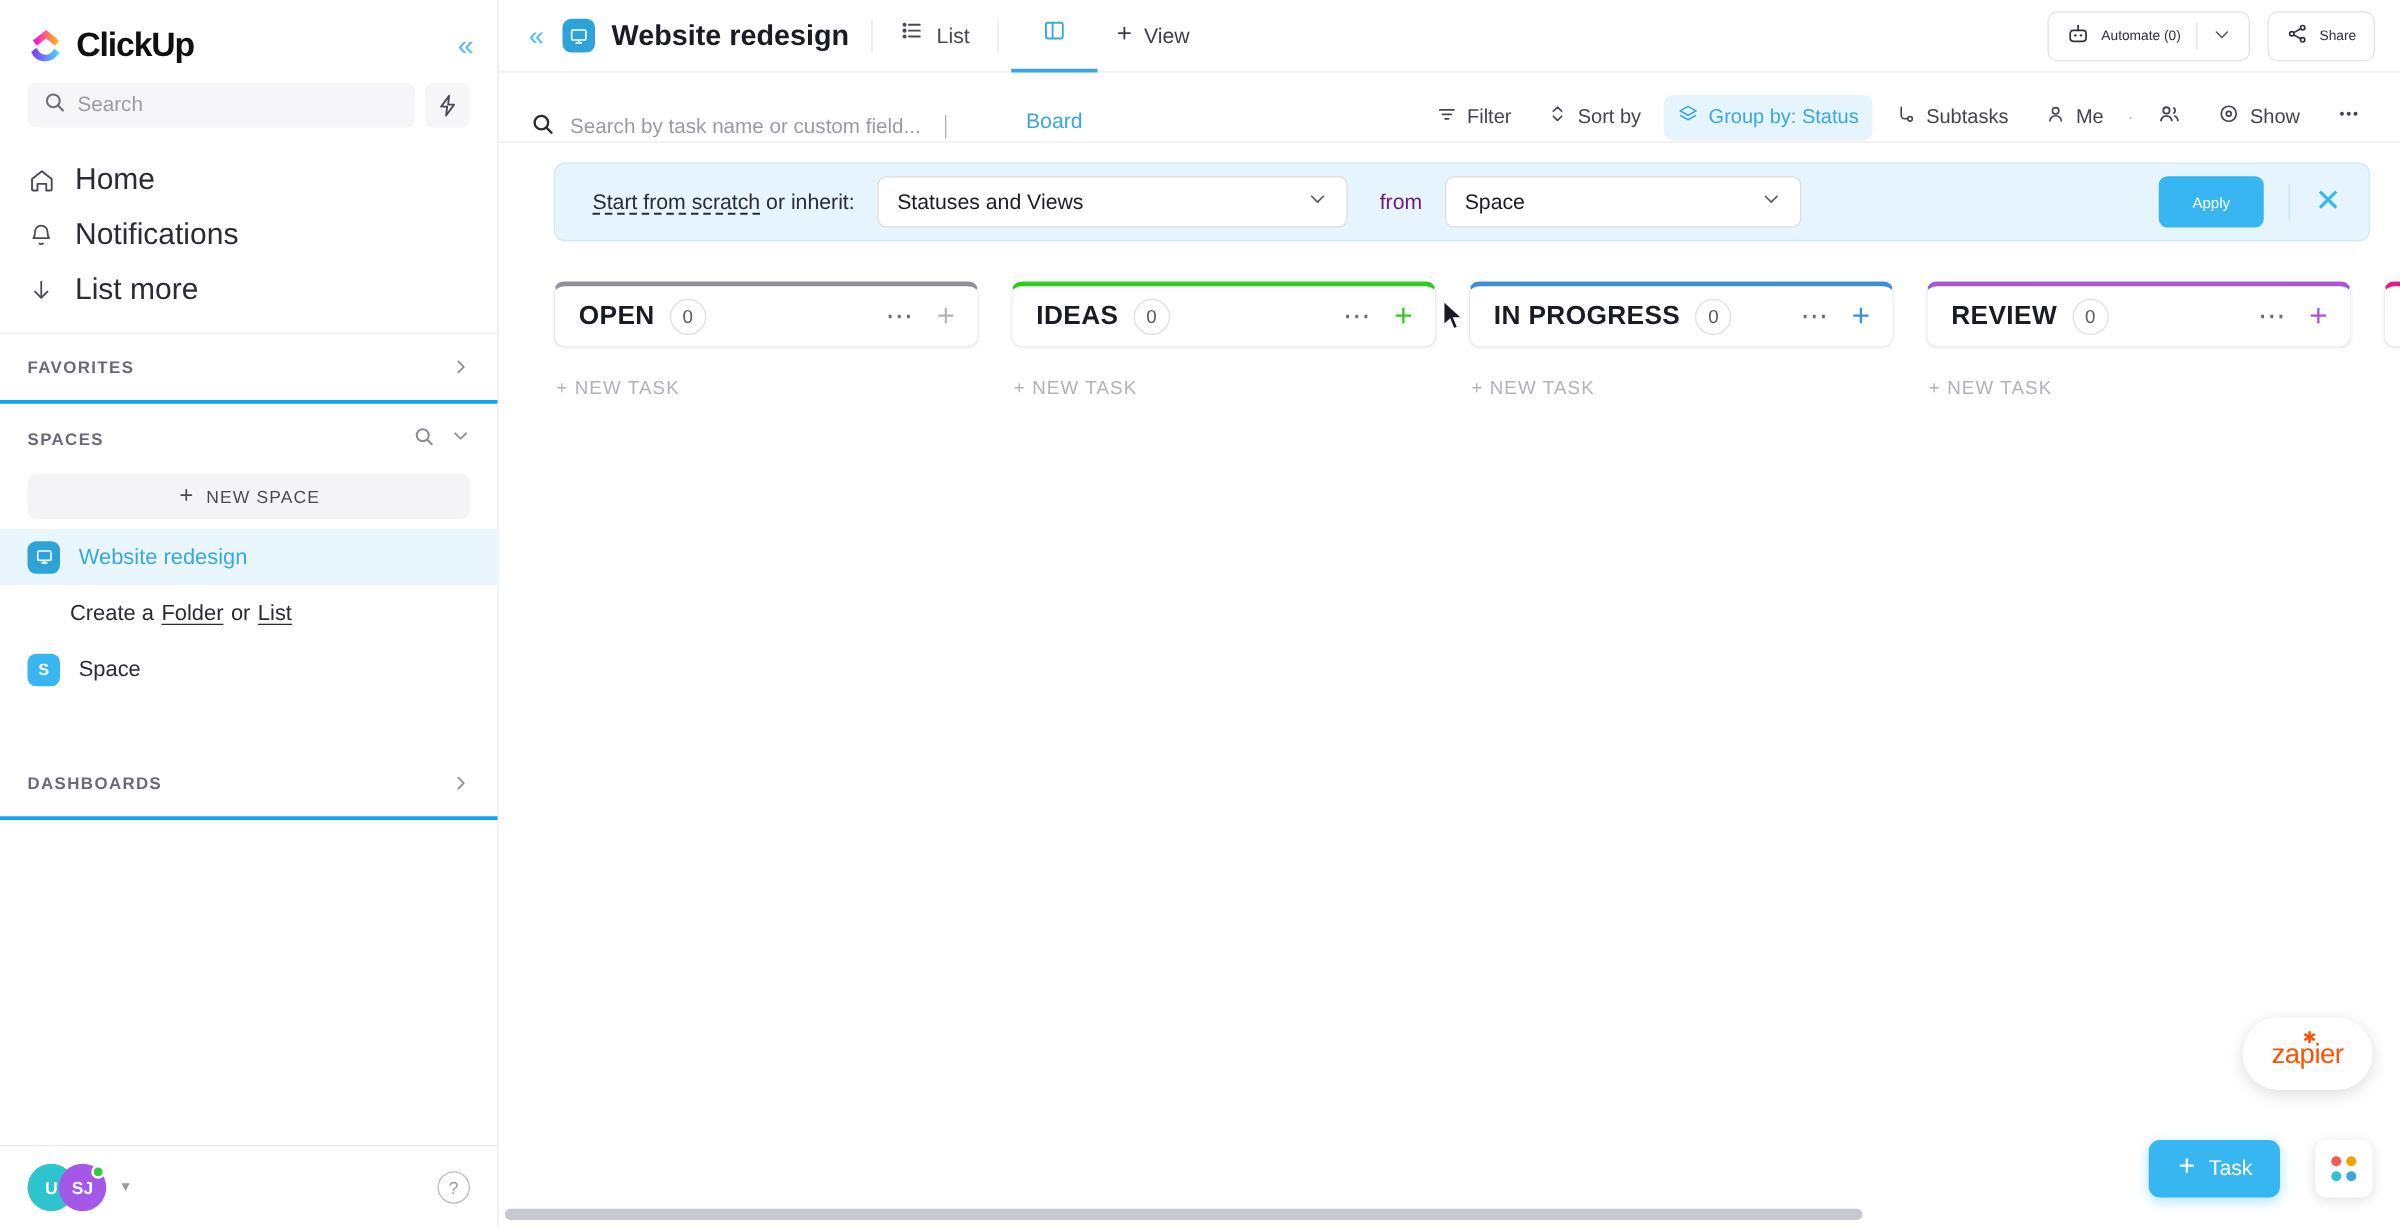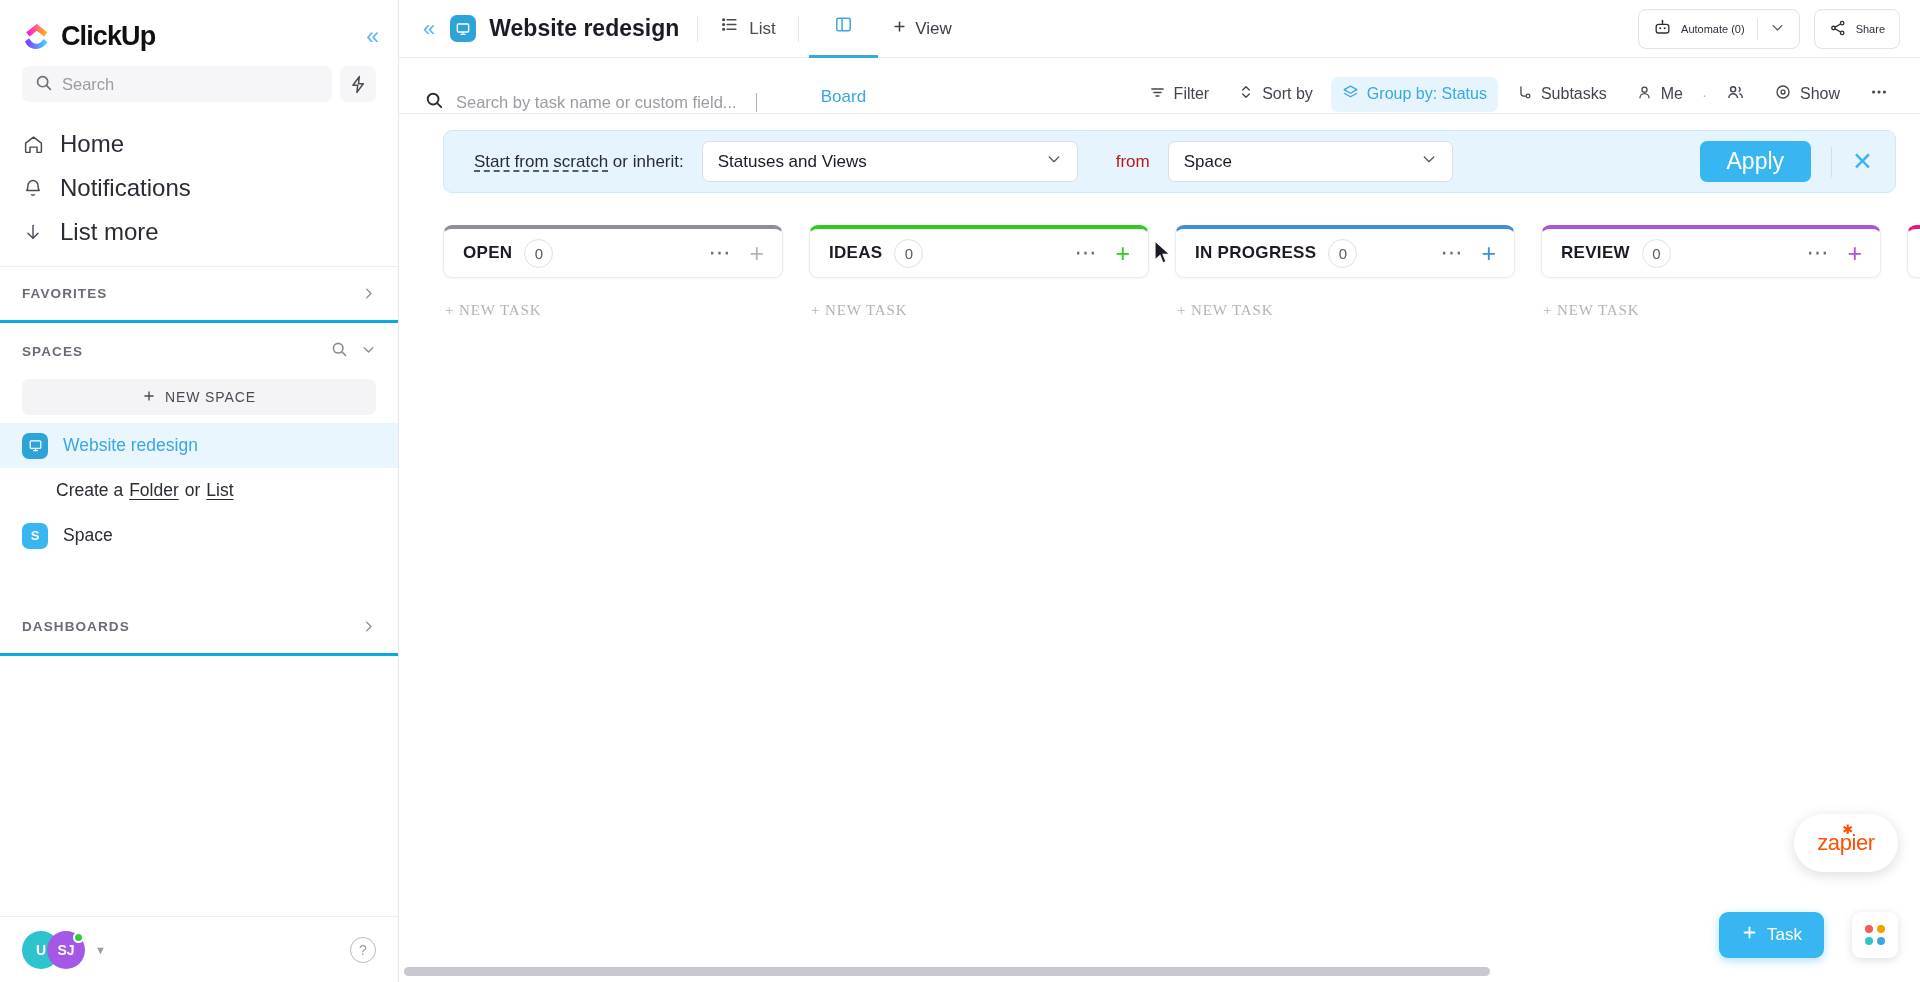--- a/index.html
+++ b/index.html
@@ -124,47 +124,47 @@
     background: #e6f4fd; border: 1px solid #cfe9f8; border-radius: 9px; height: 63px;
     display: flex; align-items: center; padding: 0 22px 0 30px; gap: 0;
   }
   .bn-text { font-size: 17px; color: #2b2b36; }
   .bn-text .dashed { text-decoration: underline; text-decoration-style: dashed; text-underline-offset: 4px; cursor: pointer; }
   .bn-select {
     background: #fff; border: 1px solid #dcdce2; border-radius: 7px; height: 41px; min-width: 376px;
     display: flex; align-items: center; justify-content: space-between; padding: 0 15px;
     font-size: 17px; color: #1b1b26; margin-left: 18px; cursor: pointer;
   }
-  .bn-from { font-size: 17px; color: #b91c1c; margin-left: 38px; }
+  .bn-from { font-size: 17px; color: #701a75; margin-left: 26px; }
   .bn-select2 { min-width: 285px; }
   .bn-spacer { flex: 1; }
   .apply-btn {
-    background: #38b6f1; color: #fff; font-size: 23px; font-weight: 500; border-radius: 7px;
+    background: #38b6f1; color: #fff; font-size: 12px; font-weight: 500; border-radius: 7px;
     height: 41px; padding: 0 27px; display: flex; align-items: center; cursor: pointer; border: none;
   }
   .bn-split { width: 1px; height: 30px; background: #c5e3f5; margin: 0 20px; }
   .bn-close { color: #38b6f1; font-size: 25px; cursor: pointer; line-height: 1; font-weight: 300; }
 
   
   .board { flex: 1; display: flex; gap: 26px; padding: 32px 0 0 44px; overflow: hidden; position: relative; }
   .col { width: 340px; flex: 0 0 340px; }
   .col-card {
     background: #fff; border-radius: 9px; border: 1px solid #ececef;
     border-top: 4px solid #999; height: 53px; display: flex; align-items: center;
     padding: 0 18px 0 19px; box-shadow: 0 1px 3px rgba(0,0,0,0.05);
   }
-  .col-name { font-size: 17px; font-weight: 700; color: #1b1b26; letter-spacing: 0.3px; }
+  .col-name { font-size: 21px; font-weight: 700; color: #1b1b26; letter-spacing: 0.3px; }
   .col-count {
     margin-left: 12px; min-width: 29px; height: 29px; border-radius: 50%; border: 1px solid #e0e0e6;
     display: flex; align-items: center; justify-content: center; font-size: 15px; color: #5a5a66;
   }
   .col-actions { margin-left: auto; display: flex; align-items: center; gap: 18px; }
   .col-dots { color: #6d6d7a; font-size: 22px; line-height: 0.6; cursor: pointer; letter-spacing: 1px; }
   .col-plus { font-size: 25px; line-height: 1; cursor: pointer; font-weight: 400; }
-  .new-task { margin-top: 24px; font-size: 15px; color: #b2b2bb; letter-spacing: 0.9px; cursor: pointer; padding-left: 2px; font-family: Liberation Serif, serif; }
+  .new-task { margin-top: 24px; font-size: 15px; color: #b2b2bb; letter-spacing: 0.9px; cursor: pointer; padding-left: 2px; }
 
   
   .zapier-pill {
     position: absolute; right: 22px; bottom: 110px; width: 104px; height: 58px;
     background: #fff; border-radius: 29px; box-shadow: 0 3px 14px rgba(0,0,0,0.14);
     display: flex; align-items: center; justify-content: center; cursor: pointer;
   }
   .zapier-logo { font-size: 22px; color: #ff4f00; font-weight: 500; letter-spacing: -0.4px; position: relative; }
   .zapier-star { position: absolute; top: -8px; right: 22px; font-size: 13px; color: #ff4f00; }
   .task-btn {

